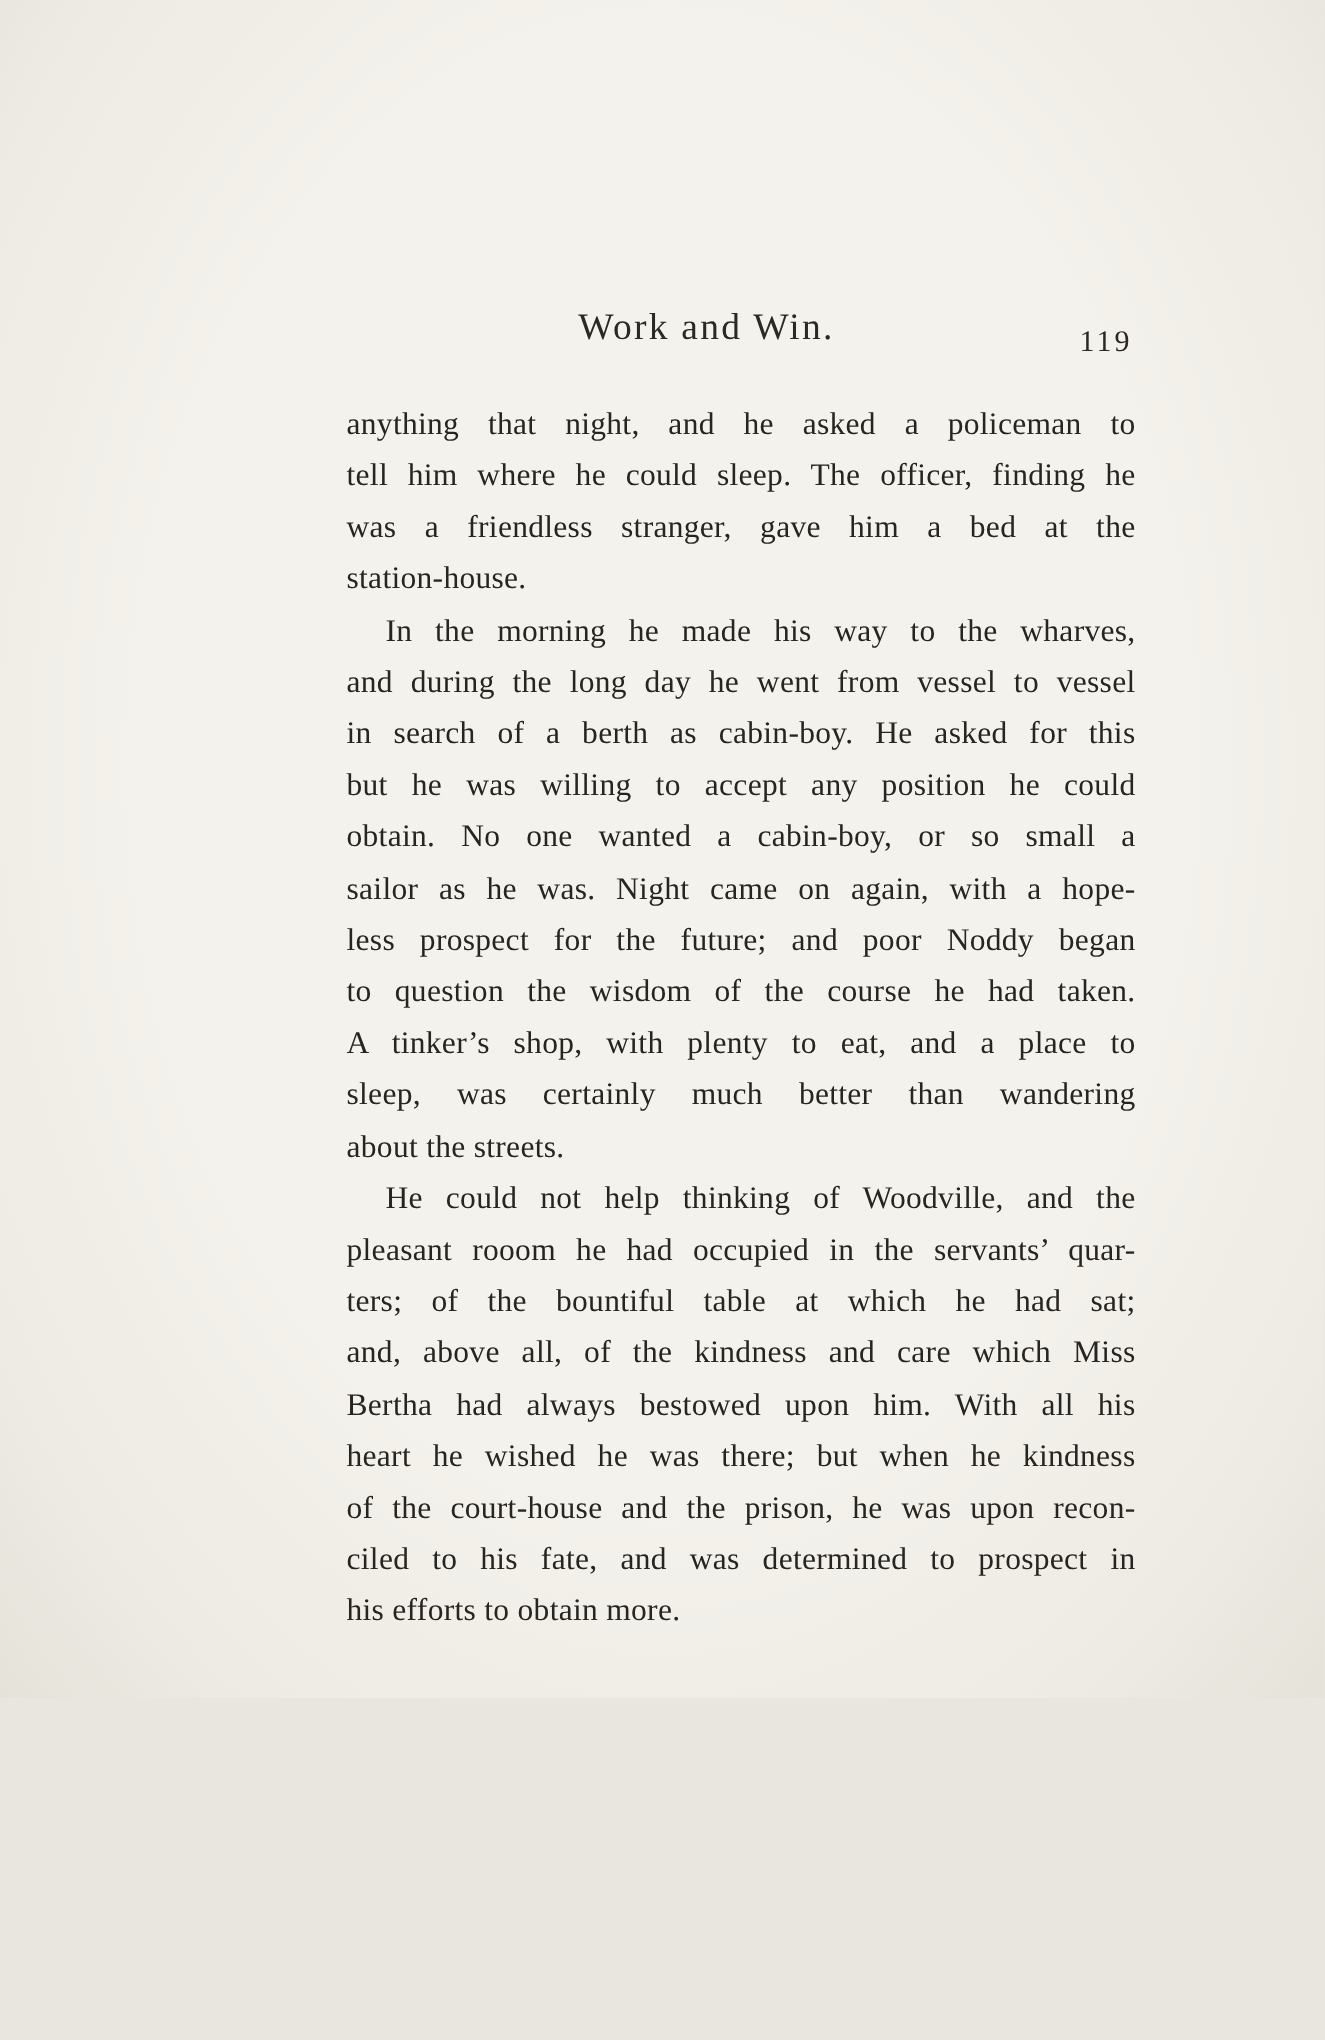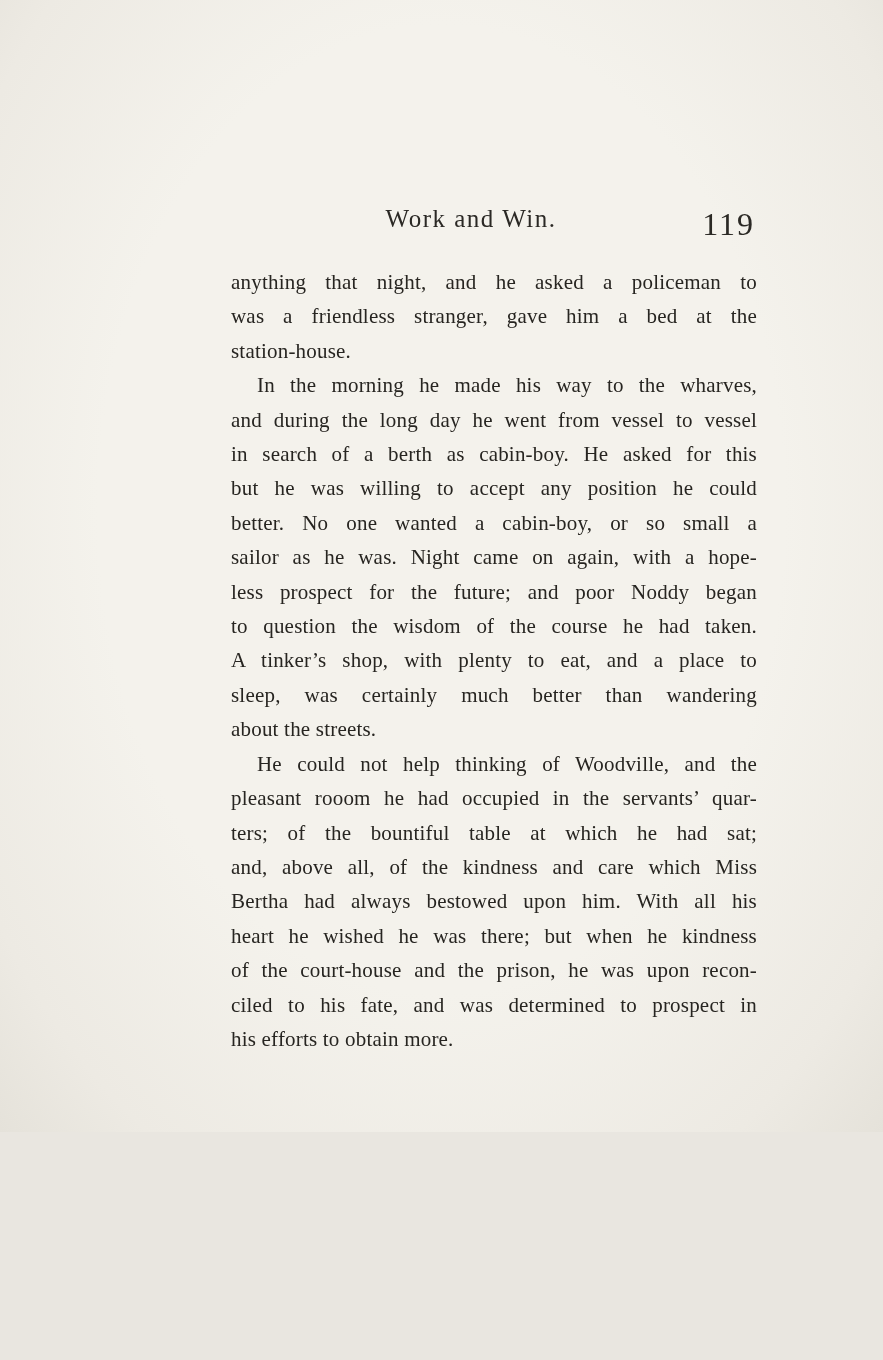--- a/index.html
+++ b/index.html
@@ -36,22 +36,22 @@
     left: 0;
     right: 0;
     text-align: center;
     font-size: 25px;
     letter-spacing: 1.5px;
     color: #2b2925;
   }
   .running-head .folio {
     position: absolute;
     right: 2px;
-    top: 1px;
-    font-size: 32px;
+    top: 12px;
+    font-size: 20px;
     letter-spacing: 2px;
     color: #2b2925;
   }
   .page-body {
     font-size: 21px;
     color: #272521;
     margin-left: 46px;
   }
   .paragraph {
     margin: 0;
@@ -75,29 +75,30 @@
 
 <div class="page">
   <div class="text-block">
     <div class="running-head">
       <span class="title">Work and Win.</span>
       <span class="folio">119</span>
     </div>
     <div class="page-body">
         <div class="paragraph">
           <div class="line first">anything that night, and he asked a policeman to</div>
+          <div class="line">tell him where he could sleep.  The officer, finding he</div>
           <div class="line">was a friendless stranger, gave him a bed at the</div>
           <div class="line last">station-house.</div>
         </div>
         <div class="paragraph indent">
           <div class="line first">In the morning he made his way to the wharves,</div>
           <div class="line">and during the long day he went from vessel to vessel</div>
           <div class="line">in search of a berth as cabin-boy.  He asked for this</div>
           <div class="line">but he was willing to accept any position he could</div>
-          <div class="line">better.  No one wanted a cabin-boy, or so small a</div>
+          <div class="line">obtain.  No one wanted a cabin-boy, or so small a</div>
           <div class="line">sailor as he was.  Night came on again, with a hope-</div>
           <div class="line">less prospect for the future; and poor Noddy began</div>
           <div class="line">to question the wisdom of the course he had taken.</div>
           <div class="line">A tinker’s shop, with plenty to eat, and a place to</div>
           <div class="line">sleep, was certainly much better than wandering</div>
           <div class="line last">about the streets.</div>
         </div>
         <div class="paragraph indent">
           <div class="line first">He could not help thinking of Woodville, and the</div>
           <div class="line">pleasant rooom he had occupied in the servants’ quar-</div>

